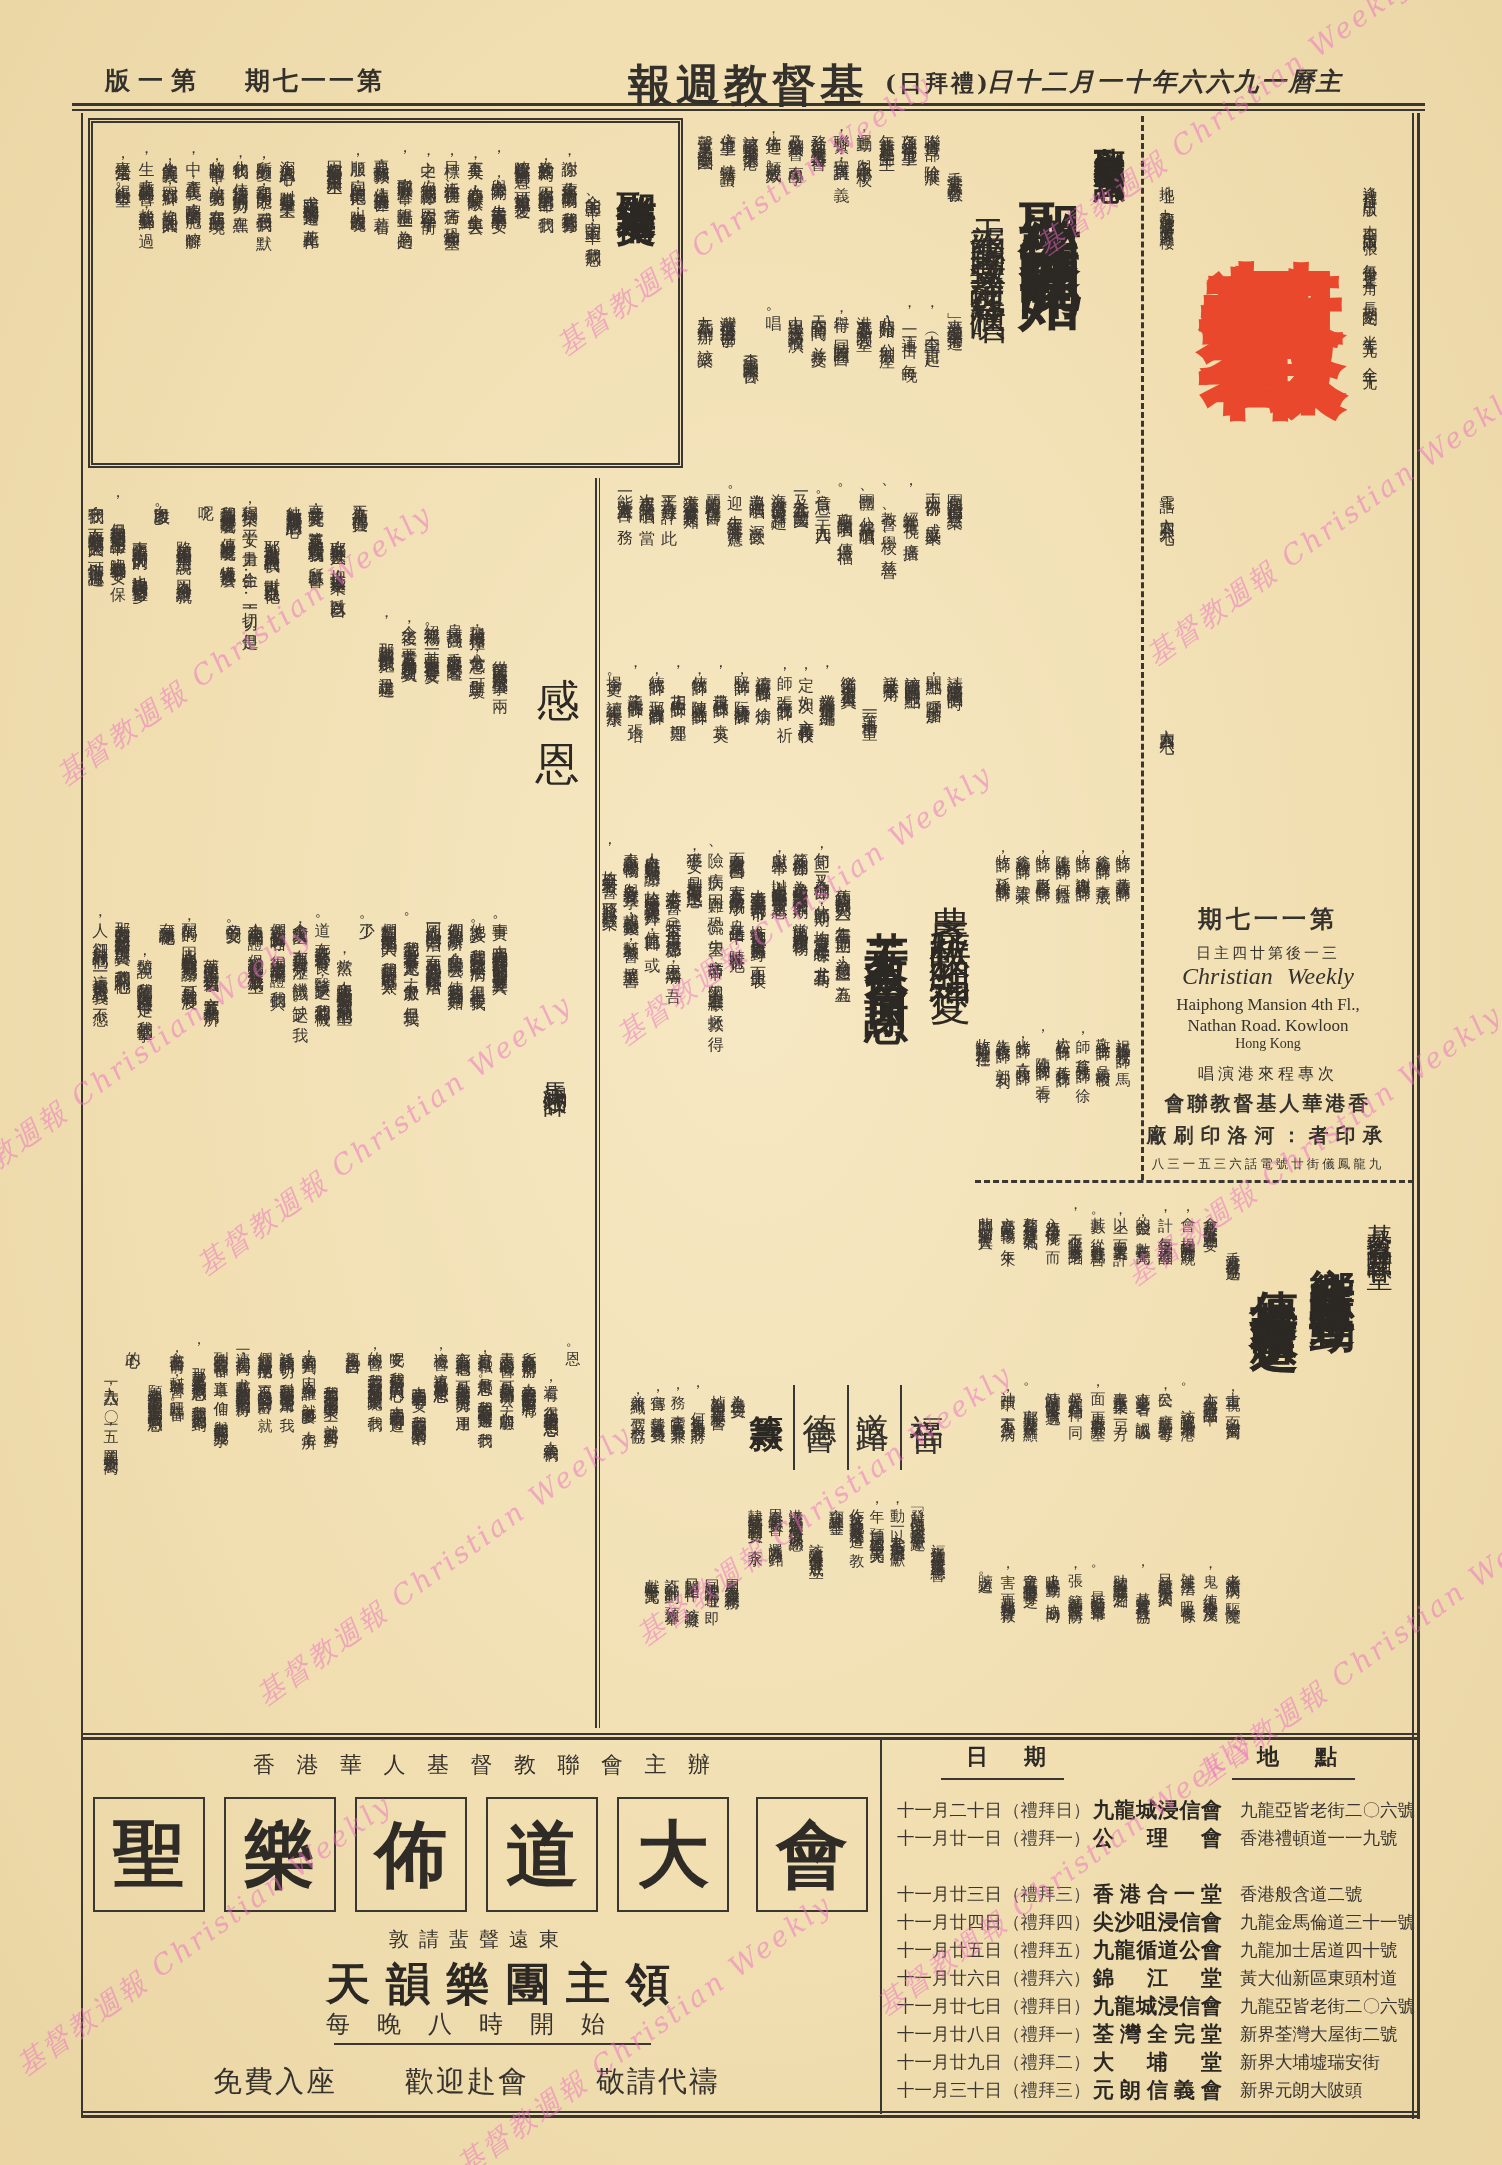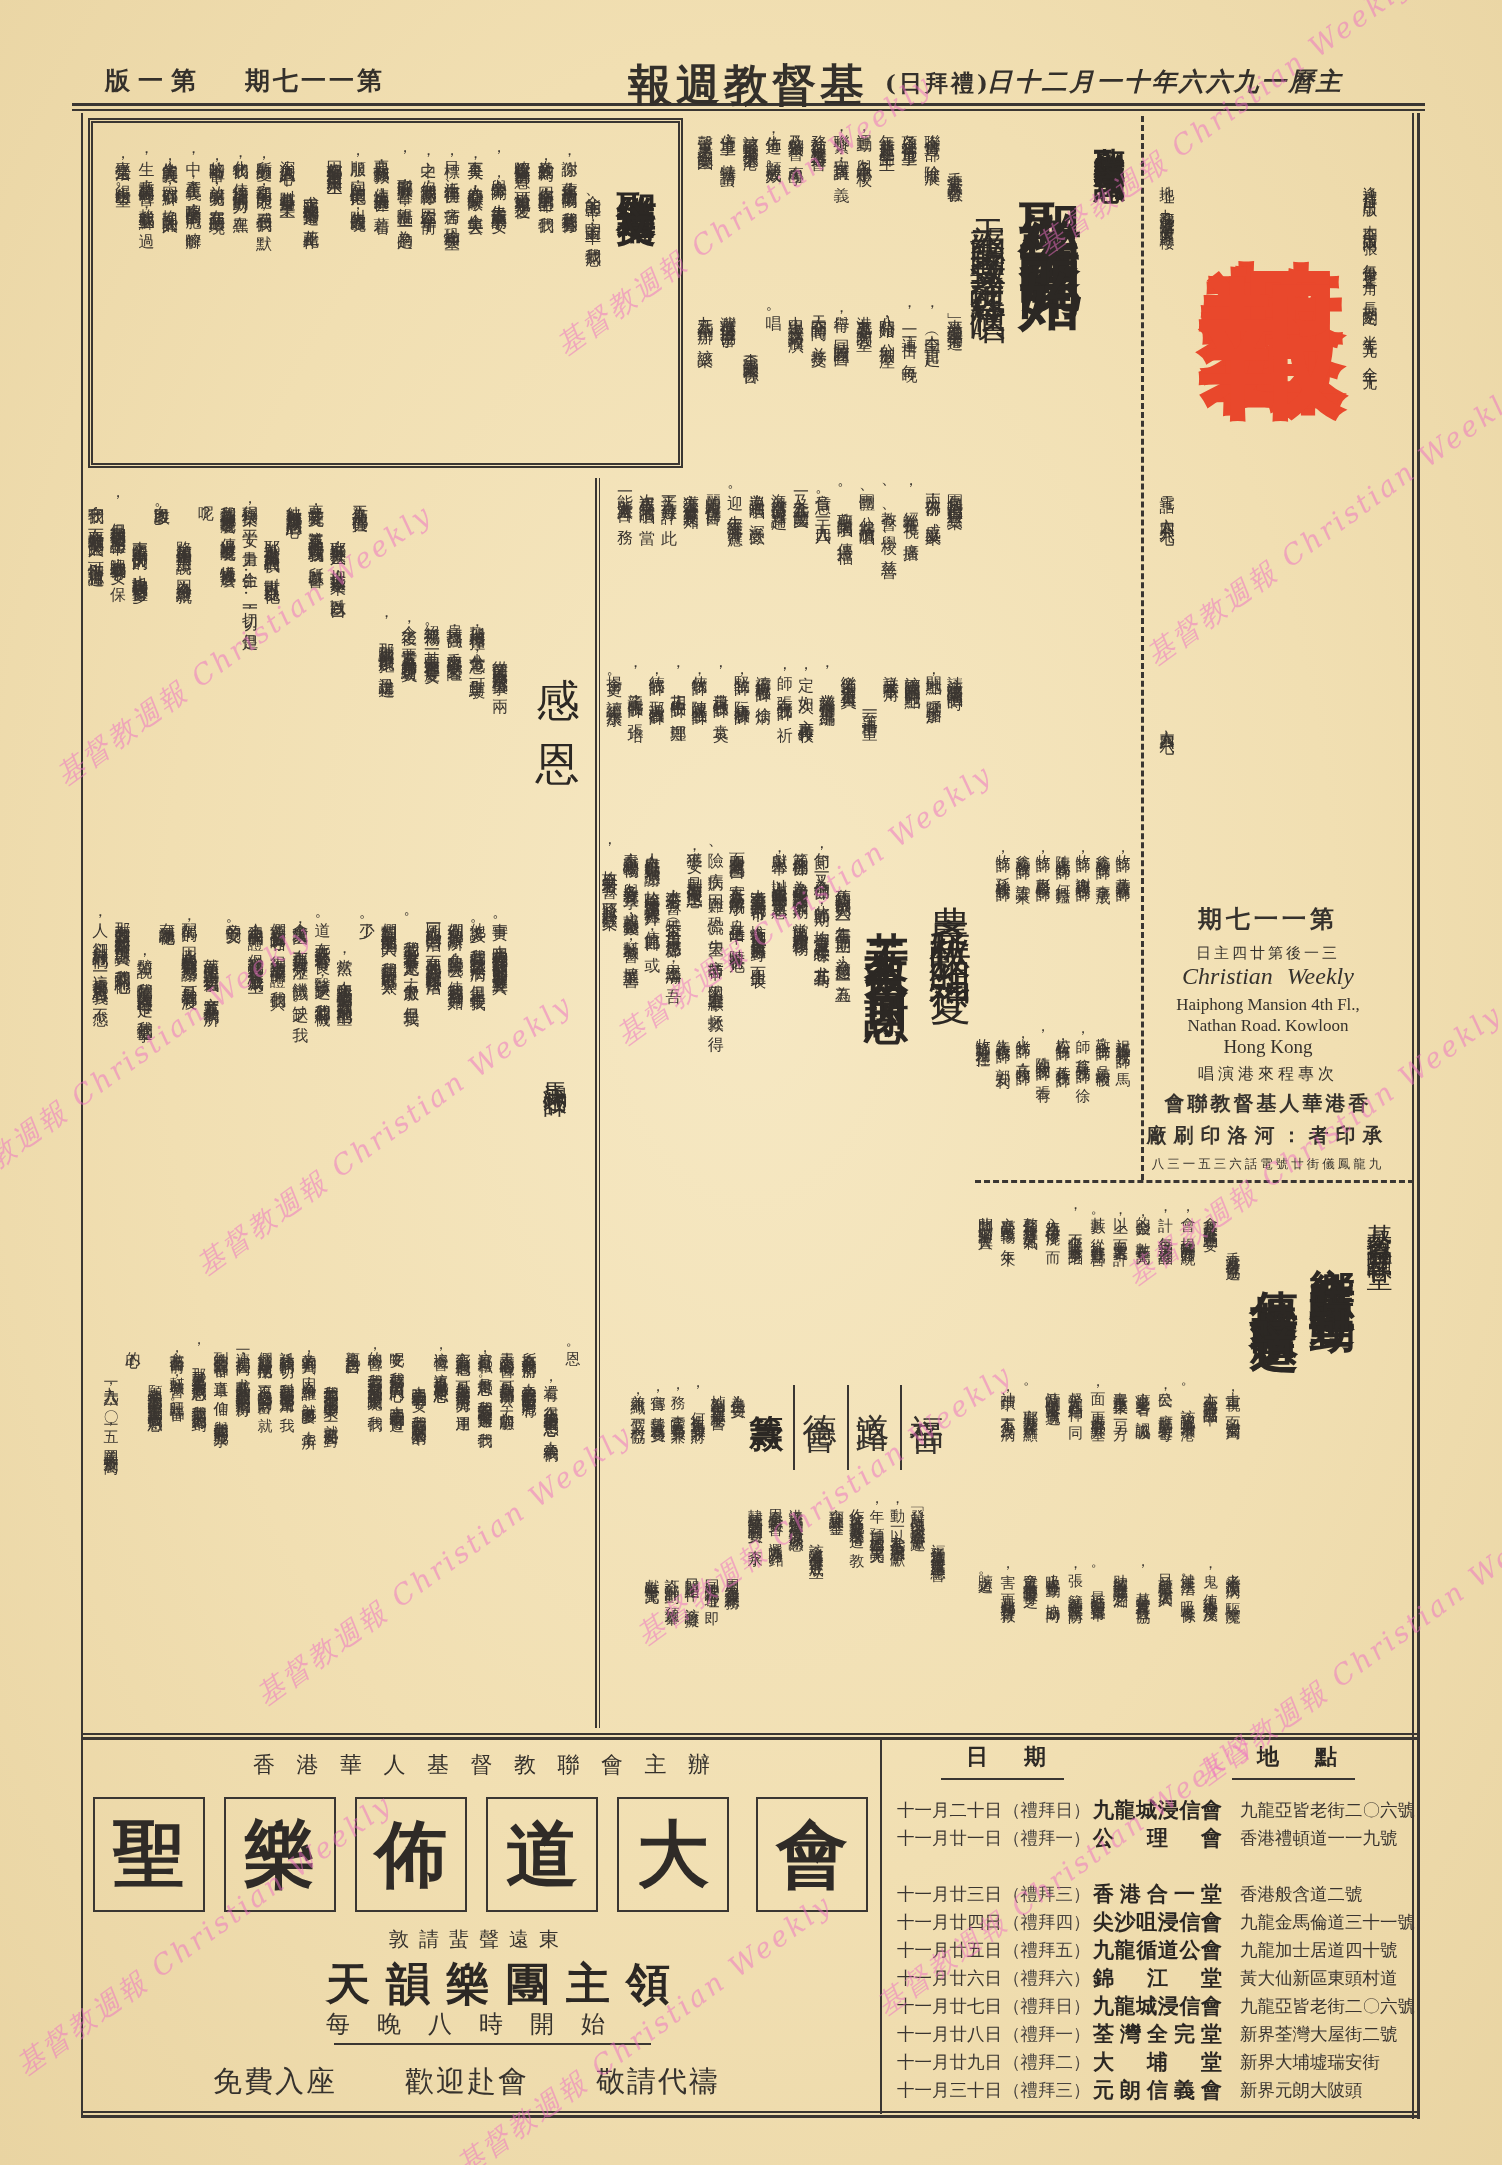--- a/index.html
+++ b/index.html
@@ -72,21 +72,21 @@
   <div class="v" style="right:325px;top:717px;font-size:15px;line-height:20px;letter-spacing:2.2px;">六六六四六七</div>
   <div class="mast-center" style="top:903px;">
     <span class="rtl" style="font-size:24px;font-weight:bold;letter-spacing:4px;display:inline-block;">第一一七期</span>
   </div>
   <div class="mast-center" style="top:943px;">
     <span class="rtl" style="font-size:15px;letter-spacing:3px;display:inline-block;">三一後第廿四主日</span>
   </div>
   <div class="mast-center" style="top:963px;font-size:24px;font-style:italic;font-family:'Liberation Serif','DejaVu Serif',serif;word-spacing:8px;">Christian Weekly</div>
   <div class="mast-center" style="top:995px;font-size:17px;font-family:'Liberation Serif','DejaVu Serif',serif;">Haiphong Mansion 4th Fl.,</div>
   <div class="mast-center" style="top:1016px;font-size:17px;font-family:'Liberation Serif','DejaVu Serif',serif;">Nathan Road. Kowloon</div>
-  <div class="mast-center" style="top:1036px;font-size:19px;font-family:'Liberation Serif','DejaVu Serif',serif;">Hong Kong</div>
+  <div class="mast-center" style="top:1036px;font-size:14px;font-family:'Liberation Serif','DejaVu Serif',serif;">Hong Kong</div>
   <div class="mast-center" style="top:1064px;">
     <span class="rtl" style="font-size:16px;letter-spacing:4px;display:inline-block;">次專程來港演唱</span>
   </div>
   <div class="mast-center" style="top:1090px;">
     <span class="rtl" style="font-size:20px;font-weight:bold;letter-spacing:3px;display:inline-block;">香港華人基督教聯會</span>
   </div>
   <div class="mast-center" style="top:1122px;left:1146px;width:244px;">
     <span class="rtl" style="font-size:20px;font-weight:bold;letter-spacing:7px;display:inline-block;">承印者：河洛印刷廠</span>
   </div>
   <div class="mast-center" style="top:1153px;left:1146px;width:244px;">

